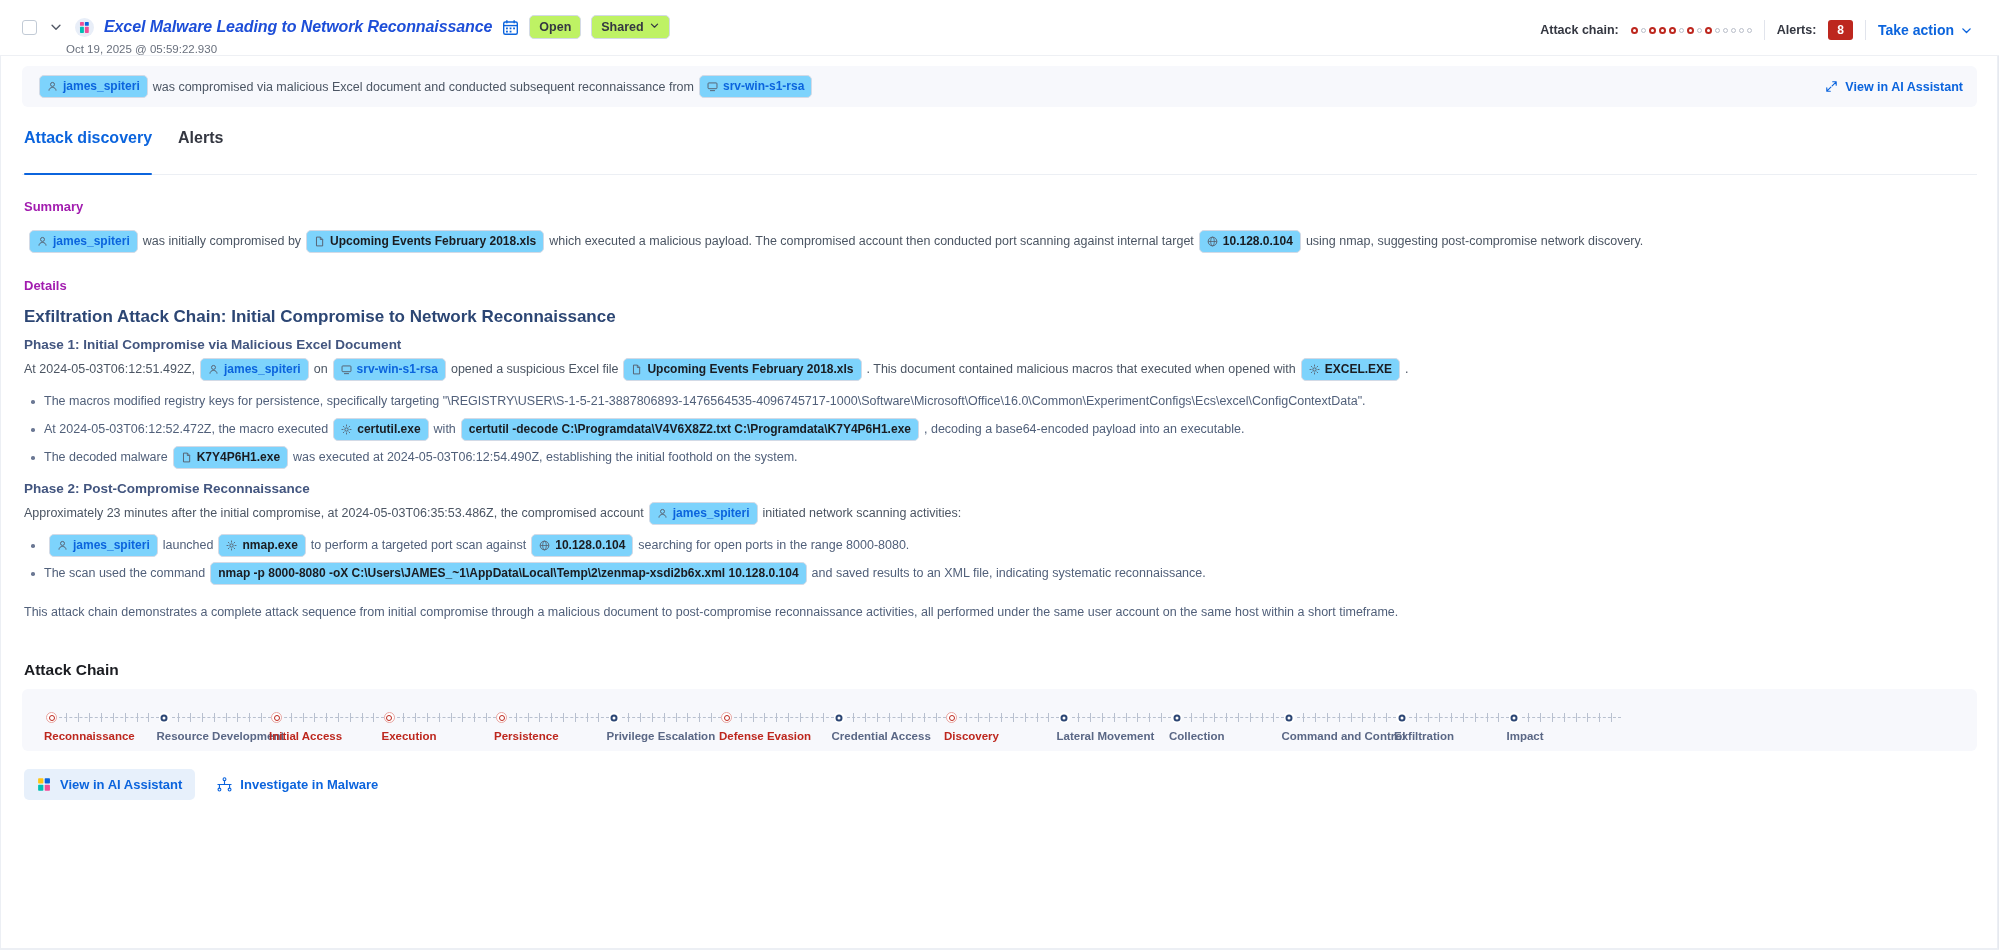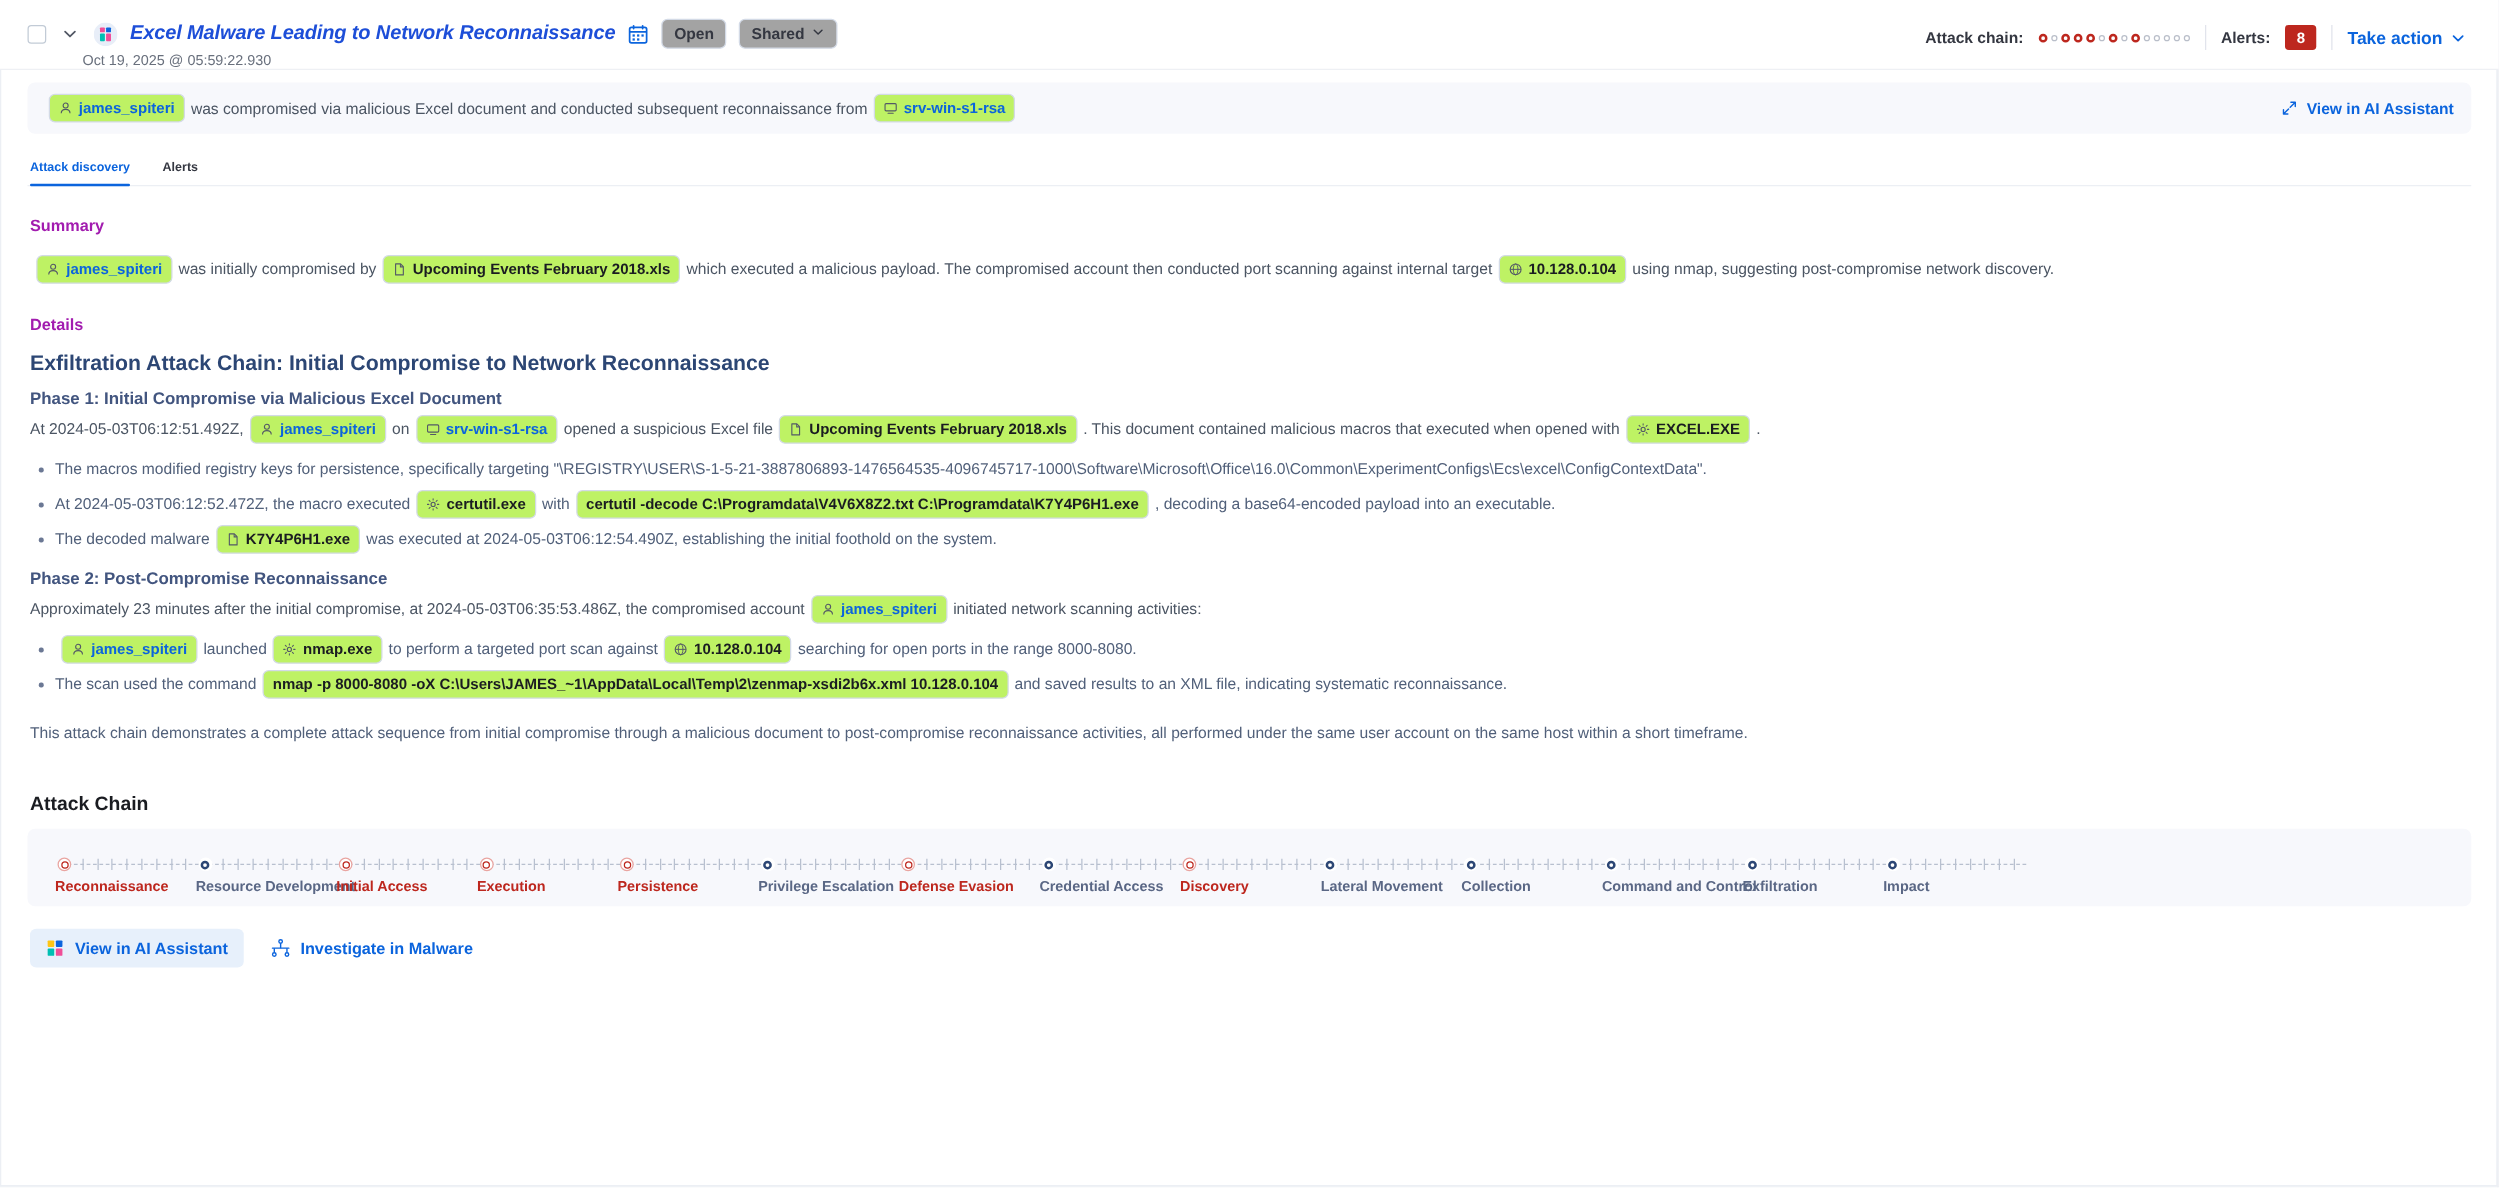--- a/index.html
+++ b/index.html
@@ -53,21 +53,21 @@
     font-weight: bold;
     color: #1d4ed8;
     letter-spacing: -0.1px;
     white-space: nowrap;
     font-style: italic;
   }
   .cal-icon { color: #0b64dd; width: 17px; height: 17px; display:block; flex:none; }
   .pill-btn {
     border: 1px solid #d3dae6;
     border-radius: 5px;
-    background: #a3a3a3;
+    background: #bef264;
     font-size: 12.5px;
     font-weight: bold;
     color: #343741;
     padding: 4px 9px;
     line-height: 14px;
     white-space: nowrap;
     cursor: pointer;
     display: flex;
     align-items: flex-start;
     gap: 5px;
@@ -169,21 +169,21 @@
     white-space: nowrap;
   }
 
   
   .badge {
     display: inline-flex;
     align-items: center;
     gap: 5px;
     border: 1px solid #d3dae6;
     border-radius: 5px;
-    background: #bef264;
+    background: #7dd3fc;
     padding: 2px 7px;
     margin: 0 5px;
     font-size: 12px;
     line-height: 17px;
     white-space: nowrap;
     vertical-align: middle;
     cursor: pointer;
   }
   .badge.link { color: #0b64dd; font-weight: bold; }
   .badge.plain { color: #1a1c21; font-weight: bold; }
@@ -197,24 +197,24 @@
 
   
   .tabs {
     margin: 22px 22px 0 22px;
     border-bottom: 1px solid #eceff4;
     display: flex;
     gap: 26px;
     padding-left: 2px;
   }
   .tab {
-    font-size: 10px;
+    font-size: 16px;
     font-weight: bold;
     color: #343741;
-    padding-bottom: 8px;
+    padding-bottom: 27px;
     cursor: pointer;
     position: relative;
   }
   .tab.active { color: #0b64dd; }
   .tab.active::after {
     content: "";
     position: absolute;
     left: 0; right: 0; bottom: -1px;
     height: 2px;
     background: #0b64dd;

